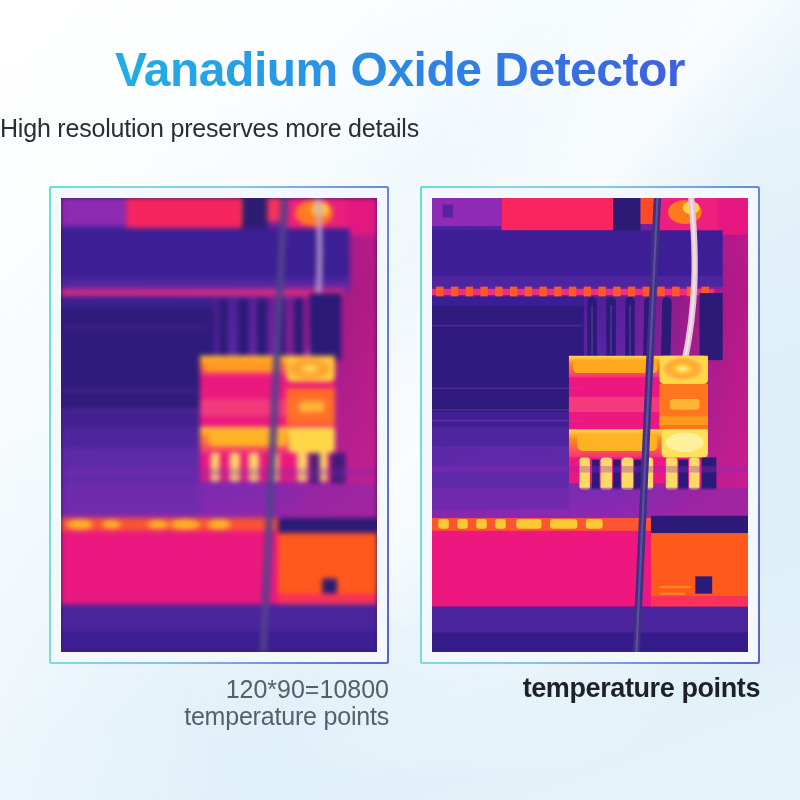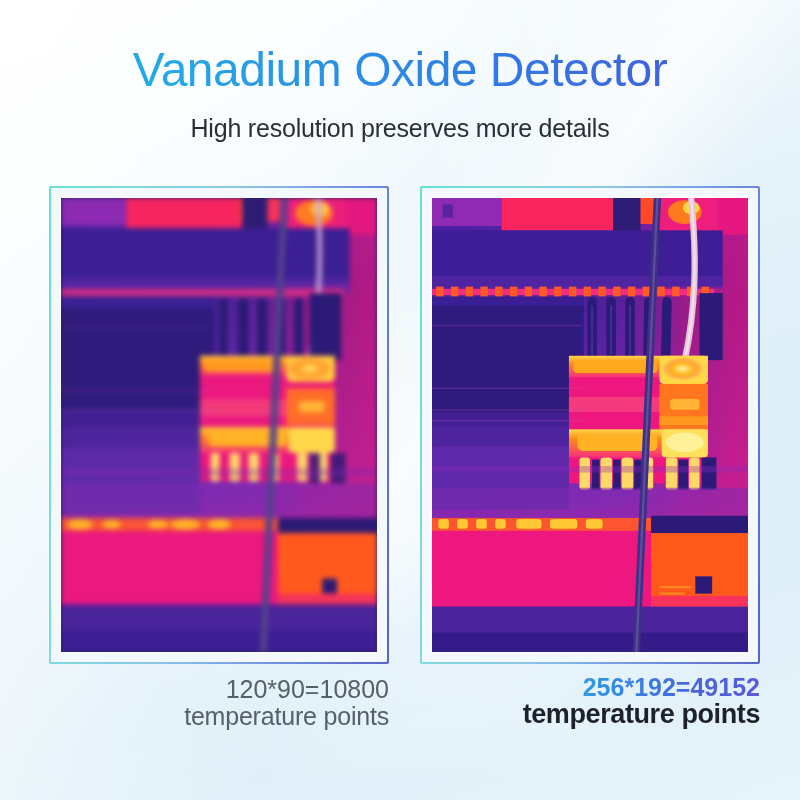--- a/index.html
+++ b/index.html
@@ -23,28 +23,28 @@
   }
   #streak2{
     position:absolute;left:95px;top:250px;width:680px;height:520px;
     background:radial-gradient(ellipse at 50% 55%, rgba(255,255,255,.55) 0%, rgba(255,255,255,0) 70%);
     pointer-events:none;
   }
 
   
   #title{
     position:absolute;left:0;top:46px;width:800px;text-align:center;
-    font-size:48px;font-weight:400;letter-spacing:-0.5px;line-height:1;
+    font-size:48px;font-weight:700;letter-spacing:-0.5px;line-height:1;
     background:linear-gradient(90deg,#1fb6e3 0%,#24a7e6 22%,#2f7fe4 58%,#3f62de 82%,#4a5fe0 100%);
     -webkit-background-clip:text;background-clip:text;
     -webkit-text-fill-color:transparent;color:transparent;
     white-space:nowrap;
   }
   #subtitle{
-    position:absolute;left:0;top:114px;width:800px;text-align:center;
+    position:absolute;left:0;top:114px;width:800px;
     font-size:25px;font-weight:400;color:#2a2f36;letter-spacing:-0.2px;
     white-space:nowrap;
   }
 
   
   .panel{position:absolute;top:186px;width:340px;height:478px;}
   .panel.left{left:49px;}
   .panel.right{left:420px;}
   .frame{
     position:absolute;inset:0;
@@ -393,17 +393,16 @@
       </svg>
     </div>
   </div>
 
   <div class="caption left">
     <div class="cap-num-plain">120*90=10800</div>
     <div class="cap-txt-plain">temperature points</div>
   </div>
 
   <div class="caption right">
-    <div class="cap-num-grad">256*192=49152</div>
     <div class="cap-txt-bold">temperature points</div>
   </div>
 
 </div>
 
 </body></html>

